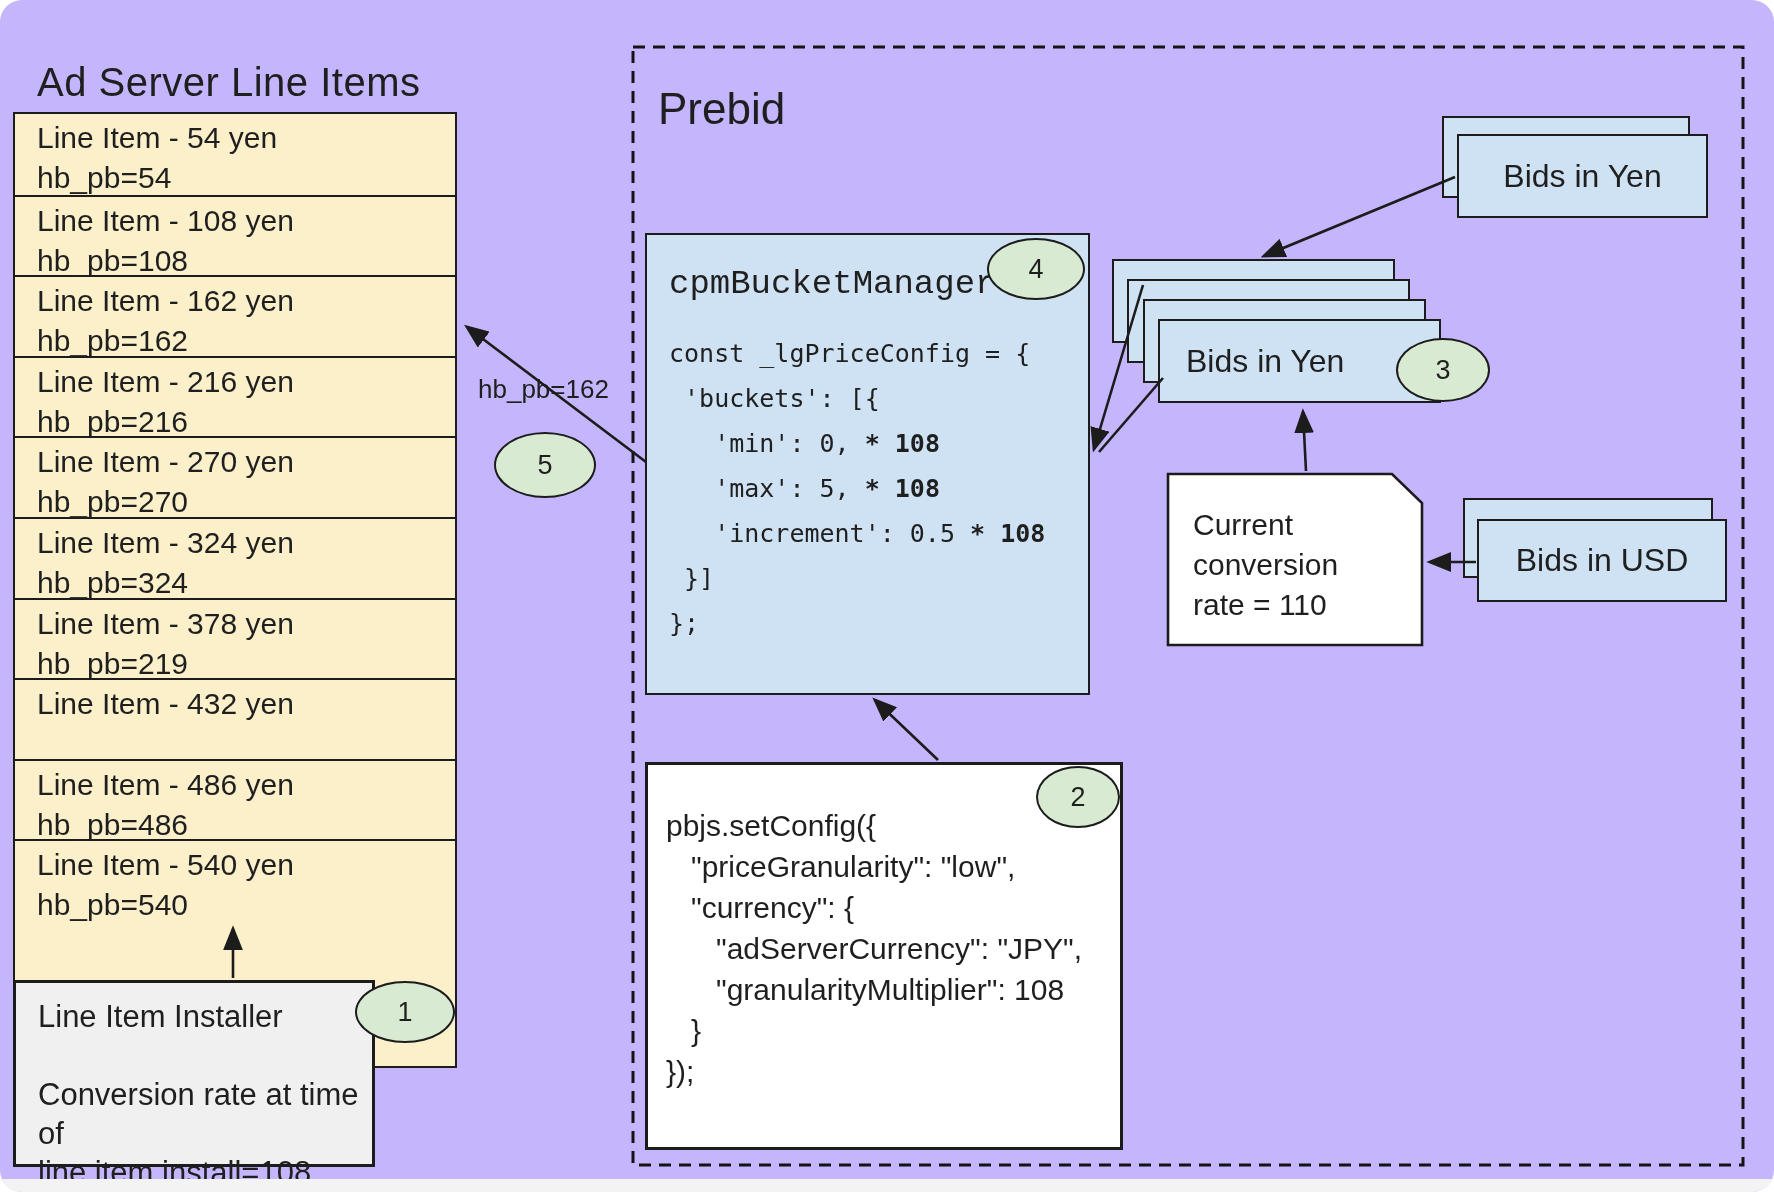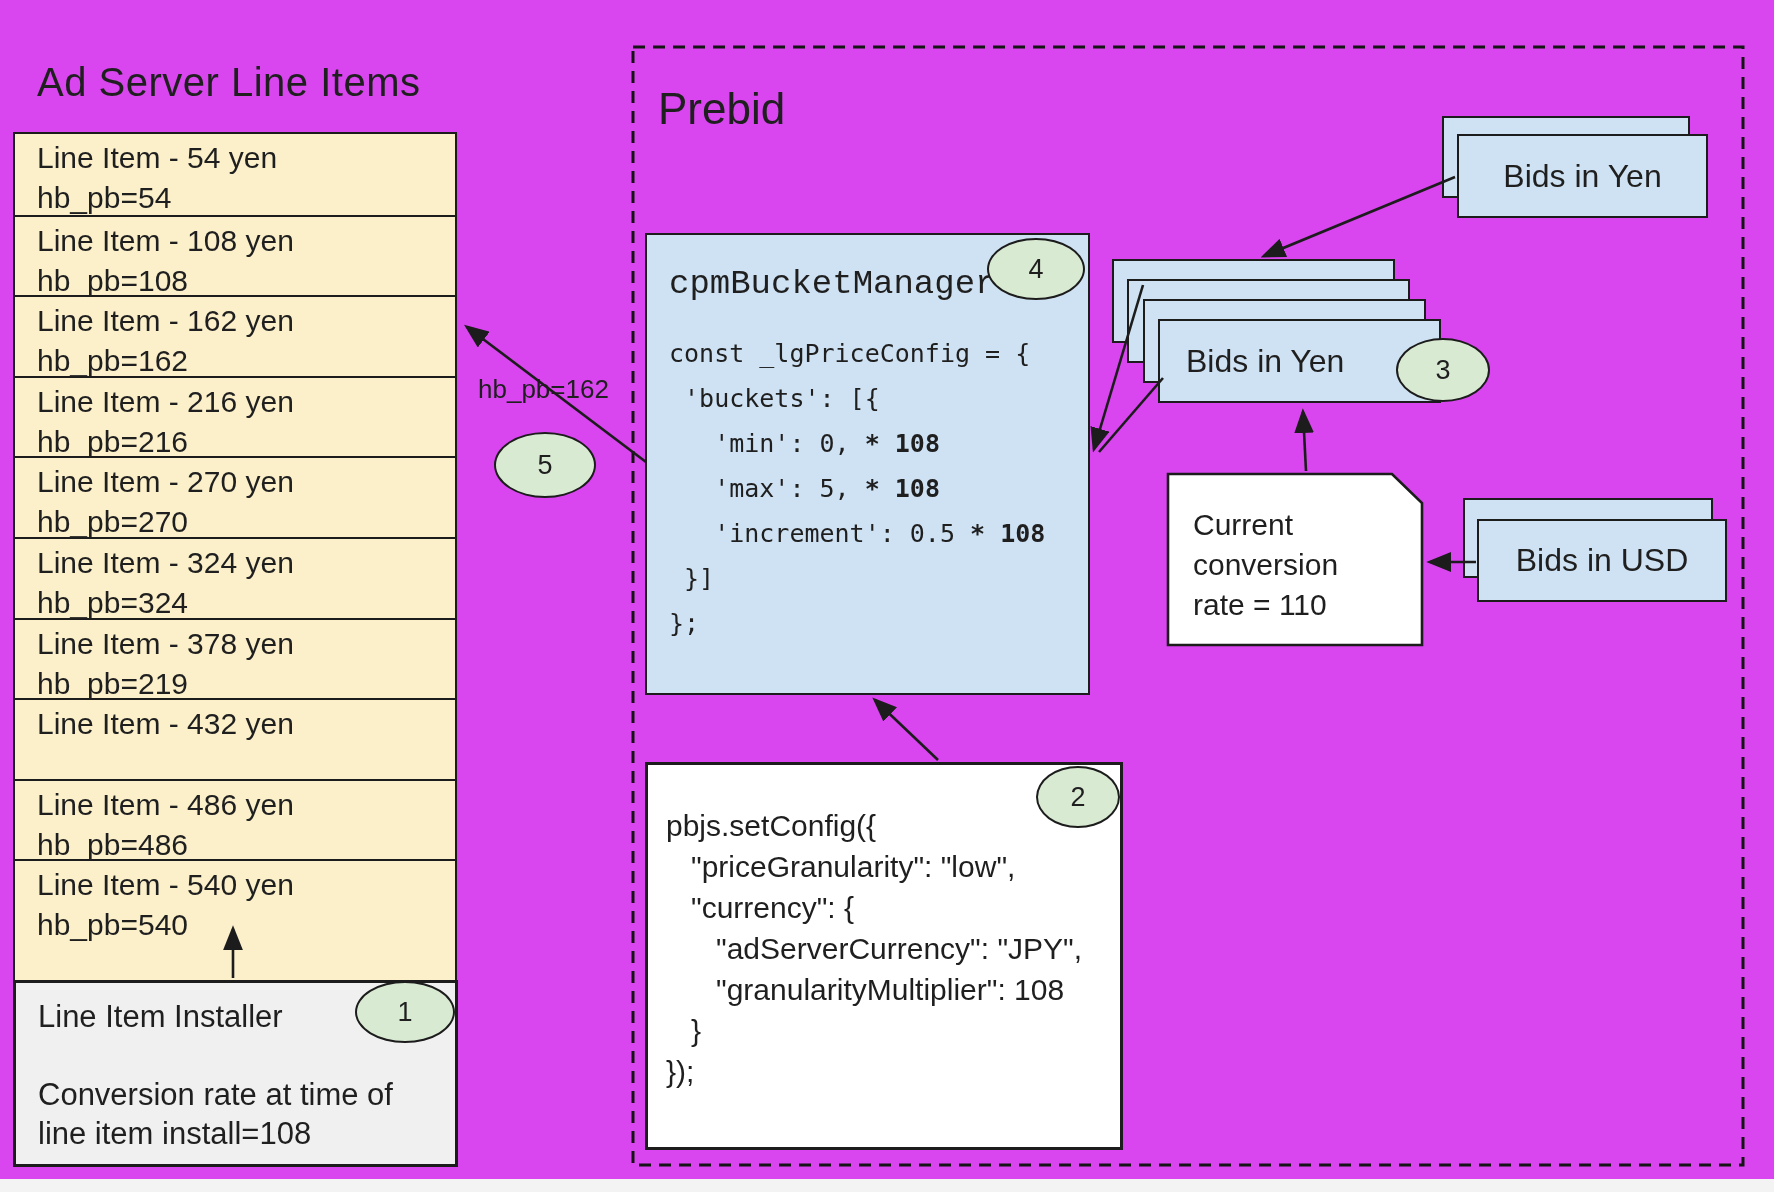--- a/index.html
+++ b/index.html
@@ -5,34 +5,34 @@
   :root{
     --row-yellow:#fbf0ca;
     --card-blue:#cfe2f3;
     --badge-green:#d9ead3;
     --installer-gray:#f0f0f0;
     --line-dark:#1c1c1c;
     --text:#1f1f1f;
   }
   html,body{margin:0;padding:0;background:#fff;}
   #canvas{
-    position:relative;width:1774px;height:1192px;background:#d946ef;
-    font-family:"Liberation Sans",sans-serif;color:var(--text);overflow:hidden;
+    position:relative;width:1774px;height:1192px;background:#c4b5fd;
+    font-family:"Liberation Sans",sans-serif;color:var(--text);overflow:hidden;border-radius:22px;
   }
   
   .lp-title{position:absolute;left:37px;top:60px;font-size:40px;letter-spacing:.5px;}
   .li-table{
-    position:absolute;left:13px;top:132px;width:444px;height:956px;box-sizing:border-box;
+    position:absolute;left:13px;top:112px;width:444px;height:956px;box-sizing:border-box;
     border:2px solid var(--line-dark);background:var(--row-yellow);
   }
   .li-row{height:80.6px;box-sizing:border-box;padding:4px 0 0 22px;border-top:2px solid var(--line-dark);}
   .li-row:first-child{border-top:none;}
   .li-row div{font-size:30px;line-height:40px;white-space:nowrap;}
   .installer{
-    position:absolute;left:13px;top:980px;width:445px;height:187px;box-sizing:border-box;
+    position:absolute;left:13px;top:980px;width:362px;height:187px;box-sizing:border-box;
     border:3px solid var(--line-dark);background:var(--installer-gray);
   }
   .inst-title{position:absolute;left:22px;top:16px;font-size:31px;}
   .inst-note{position:absolute;left:22px;top:92px;font-size:31px;line-height:39px;}
   
   .prebid-title{position:absolute;left:658px;top:84px;font-size:44px;}
   .bucket-box{
     position:absolute;left:645px;top:233px;width:445px;height:462px;box-sizing:border-box;
     border:2px solid var(--line-dark);background:var(--card-blue);
   }

